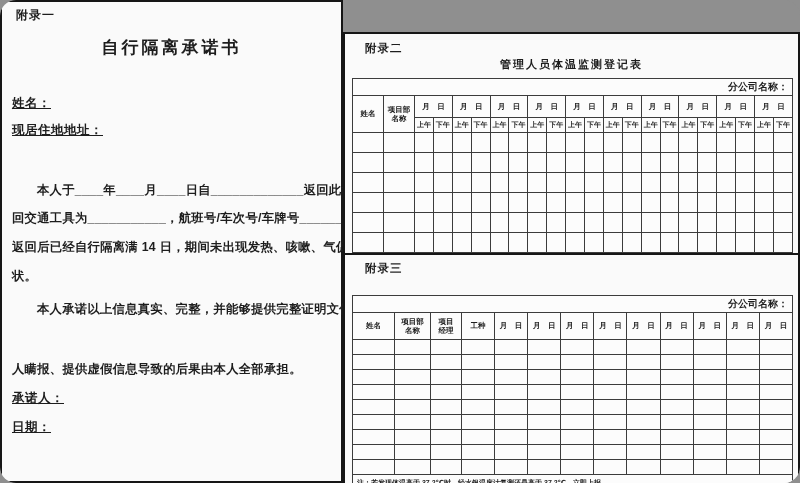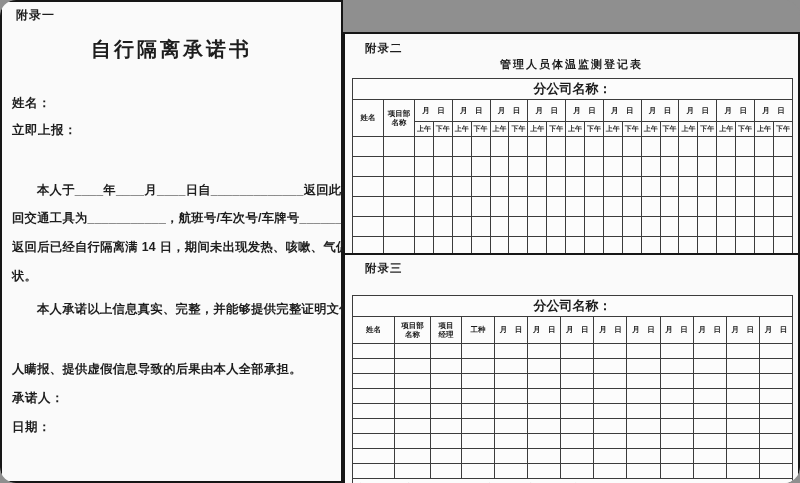--- a/index.html
+++ b/index.html
@@ -12,60 +12,60 @@
   .page{position:absolute;background:#fafafa;border:2px solid #161616;box-sizing:border-box;color:#1d1d1d;}
   .page-left{left:0;top:0;width:343px;height:483px;}
   .page-rt{left:343px;top:0;width:457px;height:241px;margin-top:32px;}
   .page-rb{left:343px;top:253px;width:457px;height:242px;}
 
   .appendix-label{position:absolute;font-weight:bold;font-size:11.5px;letter-spacing:1px;}
   .doc-title{position:absolute;left:0;width:100%;text-align:center;font-weight:bold;}
 
   
   .page-left .appendix-label{left:14px;top:5px;font-size:12px;}
-  .page-left .doc-title{top:34px;font-size:20px;letter-spacing:3px;}
-  .field{position:absolute;left:10px;font-size:12.5px;font-weight:bold;letter-spacing:.5px;}
+  .page-left .doc-title{top:34px;font-size:17px;letter-spacing:3px;}
+  .field{position:absolute;left:10px;font-size:12.5px;font-weight:bold;letter-spacing:.5px;text-decoration:underline;}
   .f1{top:93px;} .f2{top:120px;} .f3{top:147px;}
   .pline{position:absolute;left:10px;right:6px;font-size:12.3px;font-weight:600;letter-spacing:.3px;white-space:nowrap;}
   .pline.indent{text-indent:25px;}
   .l1{top:180px;} .l2{top:208px;} .l3{top:237px;} .l4{top:266px;}
   .l5{top:299px;} .l6{top:327px;margin-top:32px;}
   .signer{top:388px;} .datef{top:417px;}
 
   
   .page-rt .appendix-label{left:20px;top:7px;}
   .page-rt .doc-title{top:23px;font-size:11px;letter-spacing:2px;}
   .page-rb .appendix-label{left:20px;top:6px;}
   .page-rb .doc-title{top:21px;font-size:13.5px;letter-spacing:2px;}
 
   table{border-collapse:collapse;table-layout:fixed;position:absolute;background:#fcfcfc;}
   .t2{left:7px;top:44px;width:441px;}
   .t3{left:7px;top:40px;width:441px;}
   td,th{border:1px solid #3c3c3c;padding:0;overflow:hidden;}
   table{border:1.5px solid #232323;}
   th{font-size:7.5px;font-weight:bold;text-align:center;vertical-align:middle;white-space:pre-line;line-height:1.25;}
-  .company-cell{height:13px;font-size:13px;font-weight:bold;text-align:center;padding:1px 13px;}
+  .company-cell{height:13px;font-size:10px;font-weight:bold;text-align:right;padding:1px 4px;}
   .t2 .head1 th{height:21px;}
   .t2 .head2 th{height:14px;font-size:7px;}
   .t2 .body-row td{height:19px;}
   .t3 .head1 th{height:26px;}
   .t3 .body-row td{height:14px;}
   .note-cell{height:14px;font-size:7px;font-weight:bold;text-align:left;padding:1px 4px;white-space:nowrap;}
   .bc{background:#fcfcfc;}
 </style>
 </head>
 <body>
 
 <div class="canvas">
 
   <div class="page page-left">
     <div class="appendix-label">附录一</div>
     <div class="doc-title">自行隔离承诺书</div>
     <div class="field f1">姓名：</div>
-    <div class="field f2">立即上报：</div>
+    <div class="field f2">现居住地地址：</div>
     <div class="pline l1 indent">本人于____年____月____日自_____________返回此地，返</div>
     <div class="pline l2">回交通工具为___________，航班号/车次号/车牌号____________。</div>
     <div class="pline l3">返回后已经自行隔离满 14 日，期间未出现发热、咳嗽、气促等相关症</div>
     <div class="pline l4">状。</div>
     <div class="pline l5 indent">本人承诺以上信息真实、完整，并能够提供完整证明文件，因本</div>
     <div class="pline l6">人瞒报、提供虚假信息导致的后果由本人全部承担。</div>
     <div class="field signer">承诺人：</div>
     <div class="field datef">日期：</div>
   </div>
 

